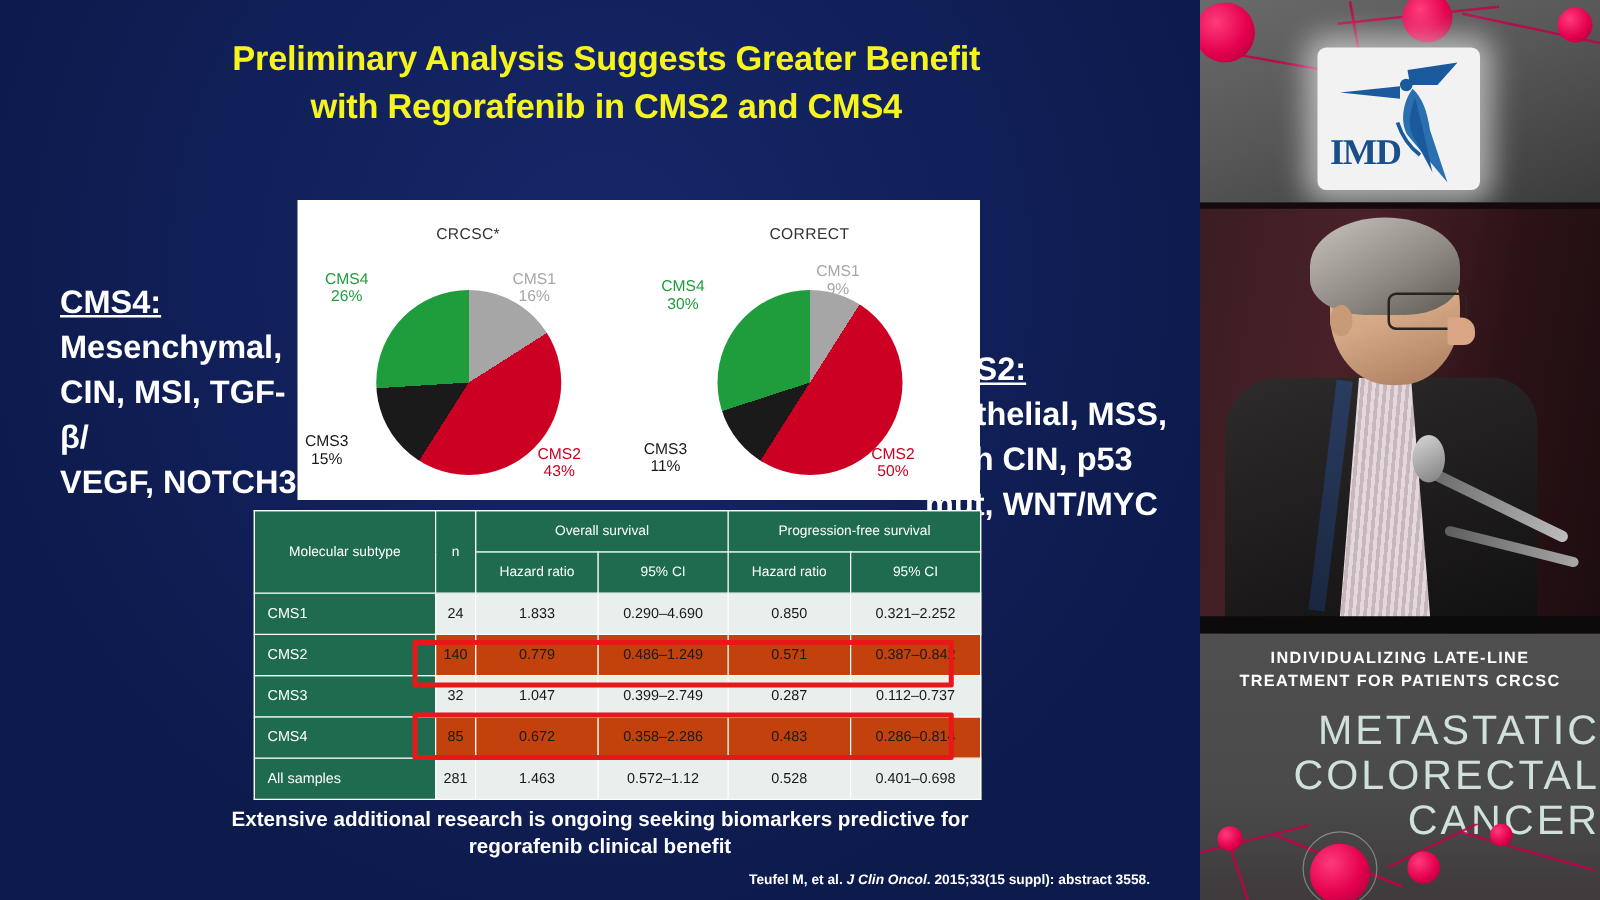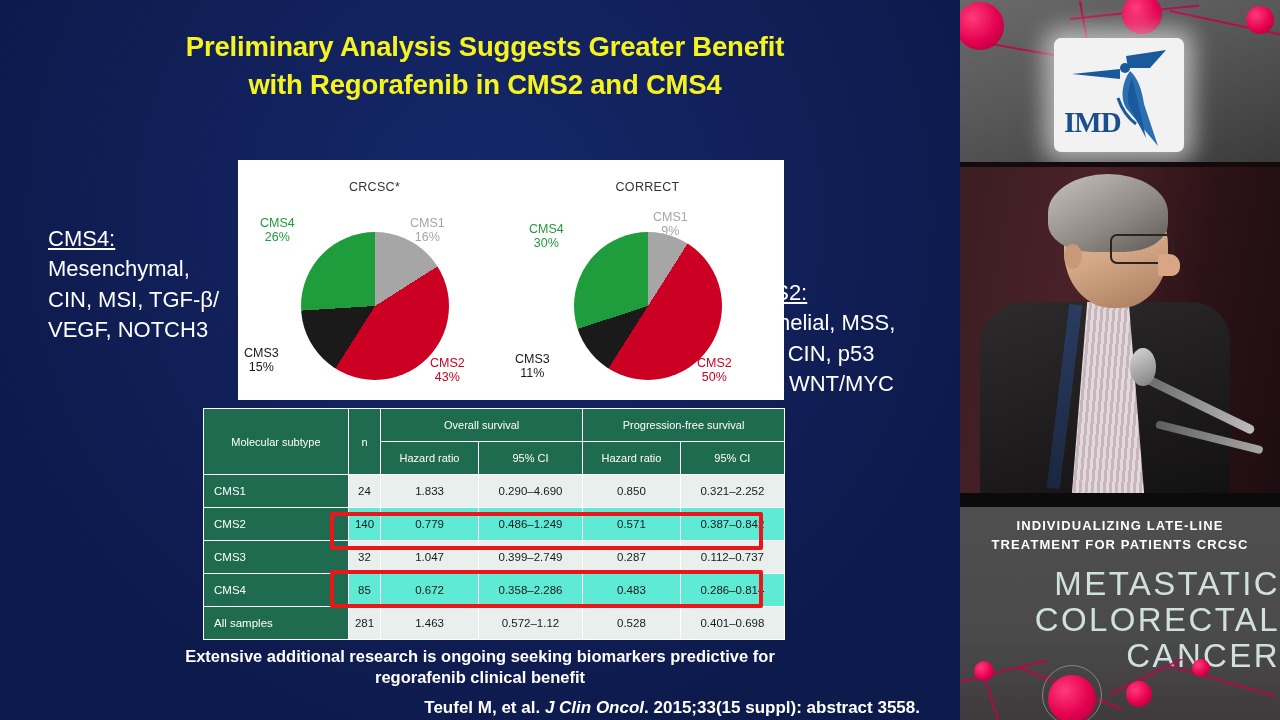--- a/index.html
+++ b/index.html
@@ -9,21 +9,21 @@
   
   #slide{position:absolute;left:0;top:0;width:960px;height:720px;
          background:#10205a;
          background-image:radial-gradient(ellipse at 50% 30%, #16286b 0%, #0d1a4c 75%);}
 
   .title{position:absolute;left:50px;top:28px;width:870px;text-align:center;
          color:#f6f41e;font-weight:bold;font-size:27.5px;line-height:1.38;
          letter-spacing:-0.2px;}
 
   
-  .sideblk{position:absolute;color:#ffffff;font-weight:normal;font-size:22px;line-height:1.38;}
+  .sideblk{position:absolute;color:#ffffff;font-weight:bold;font-size:26px;line-height:1.38;}
   .sideblk .hd{text-decoration:underline;display:block;}
   #blk-cms4{left:48px;top:224px;width:195px;}
   #blk-cms2{left:740px;top:278px;width:200px;}
 
   
   #piepanel{position:absolute;left:238px;top:160px;width:546px;height:240px;background:#ffffff;}
   .pieunit{position:absolute;top:0;width:273px;height:240px;}
   .pieunit.a{left:0;}
   .pieunit.b{left:273px;}
   .pietitle{position:absolute;left:0;top:20px;width:100%;text-align:center;
@@ -35,33 +35,33 @@
 
   
   #tbl{position:absolute;left:203px;top:408px;width:582px;
        border-collapse:collapse;font-size:11.5px;color:#1a1a1a;background:#eef3f1;}
   #tbl td,#tbl th{border:1.6px solid #ffffff;padding:0;text-align:center;
                   font-weight:normal;height:32px;vertical-align:middle;}
   #tbl .hd{background:#1e6b4f;color:#ffffff;font-size:11px;}
   #tbl .hd.blank{background:#1e6b4f;}
   #tbl .sub{background:#1e6b4f;color:#ffffff;text-align:left;padding-left:10px;font-size:11.5px;}
   #tbl tr.odd td.dat{background:#e9efec;}
-  #tbl tr.even td.dat{background:#5eead4;margin-top:28px;}
+  #tbl tr.even td.dat{background:#c2410c;margin-top:28px;}
   #tbl td.dat{background:#e9efec;}
 
   
   .redbox{position:absolute;border:4px solid #e8171a;pointer-events:none;border-radius:2px;}
   #rb1{left:330px;top:512px;width:425px;height:30px;}
   #rb2{left:330px;top:570px;width:425px;height:30px;}
 
   
   .caption{position:absolute;left:110px;top:646px;width:740px;text-align:center;
            color:#ffffff;font-weight:bold;font-size:16.5px;line-height:1.28;}
   .cite{position:absolute;left:300px;top:698px;width:620px;text-align:right;
-        color:#ffffff;font-weight:bold;font-size:17px;}
+        color:#ffffff;font-weight:bold;font-size:11px;}
   .cite i{font-style:italic;}
 
   
   #right{position:absolute;left:960px;top:0;width:320px;height:720px;background:#4b4b4b;}
 
   
   #logopanel{position:absolute;left:0;top:0;width:320px;height:162px;
              background:linear-gradient(160deg,#6a6a6a 0%,#585858 45%,#3b3b3b 100%);overflow:hidden;}
   .node{position:absolute;border-radius:50%;
         background:radial-gradient(circle at 35% 32%, #ff3b7a 0%, #e4004f 55%, #9e0036 100%);}

